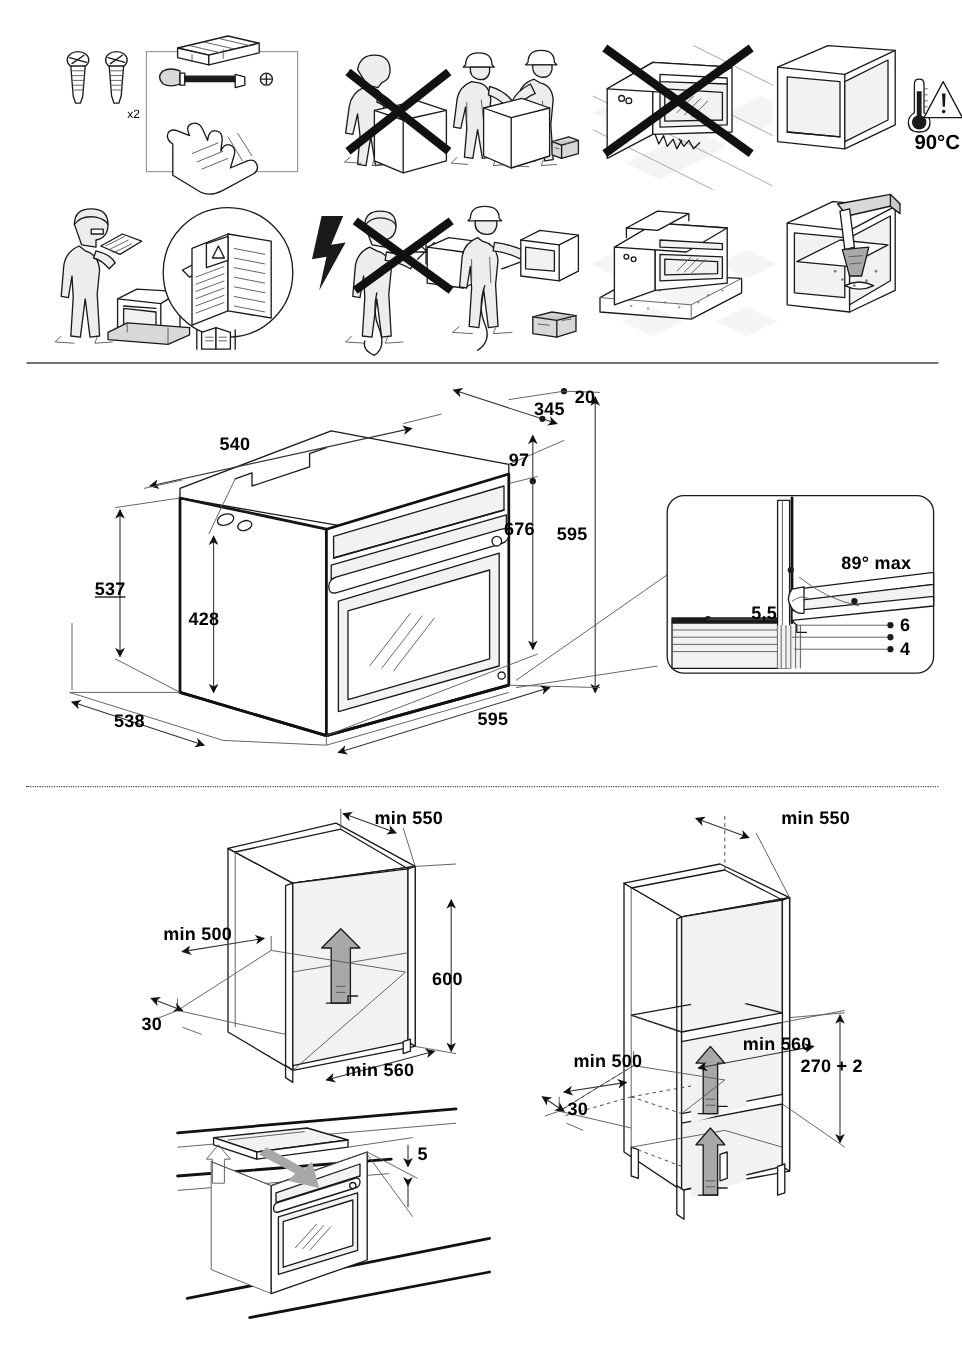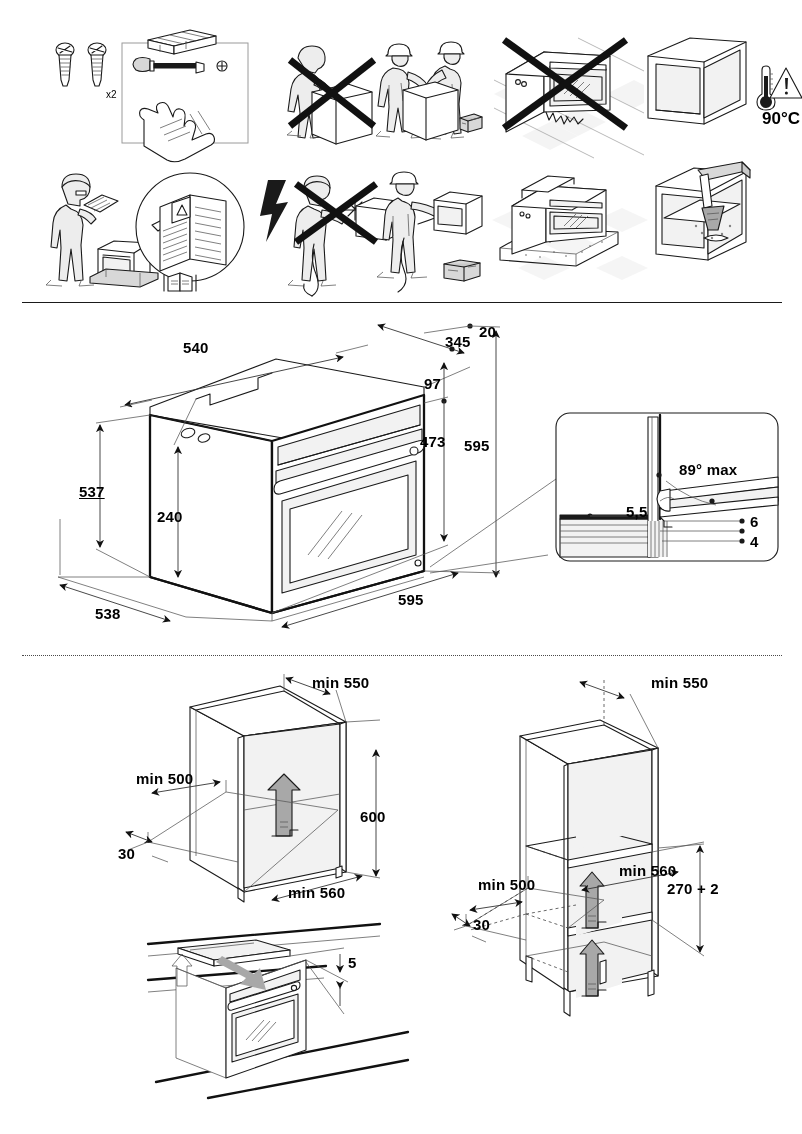--- a/index.html
+++ b/index.html
@@ -466,32 +466,32 @@
         <path class="ln-thin" d="M590 211 L646 211"></path>
 
         <circle cx="742" cy="216" r="2.6" class="fdk"></circle>
         <circle cx="742" cy="226" r="2.6" class="fdk"></circle>
         <circle cx="742" cy="236" r="2.6" class="fdk"></circle>
         <path class="ln-thin" d="M664 216 L740 216 M660 226 L740 226 M662 236 L740 236"></path>
         <path class="ln" d="M660 212 L664 216 L664 222 L672 222"></path>
       </g>
     </svg>
 
-    <span class="dim" style="left:183px;top:34px;">540</span>
+    <span class="dim" style="left:183px;top:57px;">540</span>
     <span class="dim" style="left:401px;top:28px;margin-left:44px;">345</span>
     <span class="dim" style="left:479px;top:18px;">20</span>
     <span class="dim" style="left:424px;top:70px;">97</span>
-    <span class="dim" style="left:420px;top:128px;">473</span>
+    <span class="dim" style="left:420px;top:128px;">676</span>
     <span class="dim" style="left:464px;top:132px;">595</span>
     <span class="dim" style="left:79px;top:178px;text-decoration:underline;">537</span>
-    <span class="dim" style="left:157px;top:203px;">240</span>
-    <span class="dim" style="left:95px;top:300px;">538</span>
+    <span class="dim" style="left:157px;top:203px;">428</span>
+    <span class="dim" style="left:95px;top:288px;">538</span>
     <span class="dim" style="left:398px;top:286px;">595</span>
 
-    <span class="dim" style="left:679px;top:156px;">89° max</span>
+    <span class="dim" style="left:701px;top:156px;">89° max</span>
     <span class="dim" style="left:626px;top:198px;">5,5</span>
     <span class="dim" style="left:750px;top:208px;">6</span>
     <span class="dim" style="left:750px;top:228px;">4</span>
   </div>
 
   <div class="divider-dotted" style="top:655px;"></div>
 
   <div class="abs" style="left:0;top:660px;width:802px;height:474px;">
 
     <svg class="abs" style="left:108px;top:0;" width="320" height="270" viewBox="0 0 320 270">

